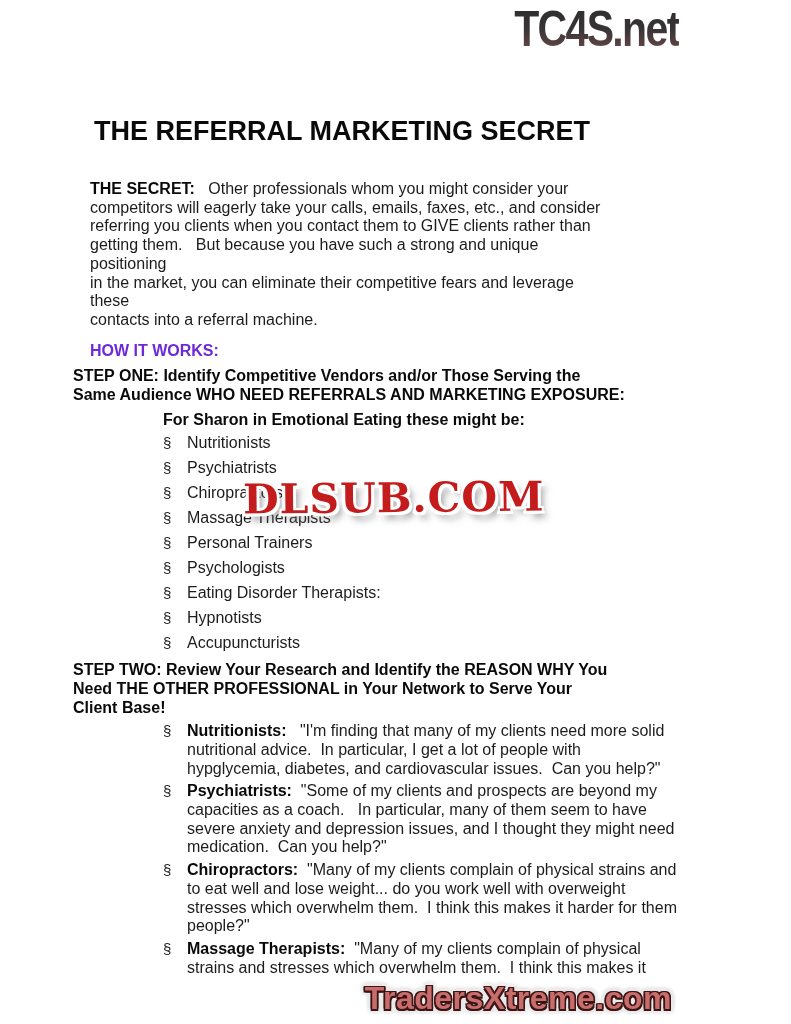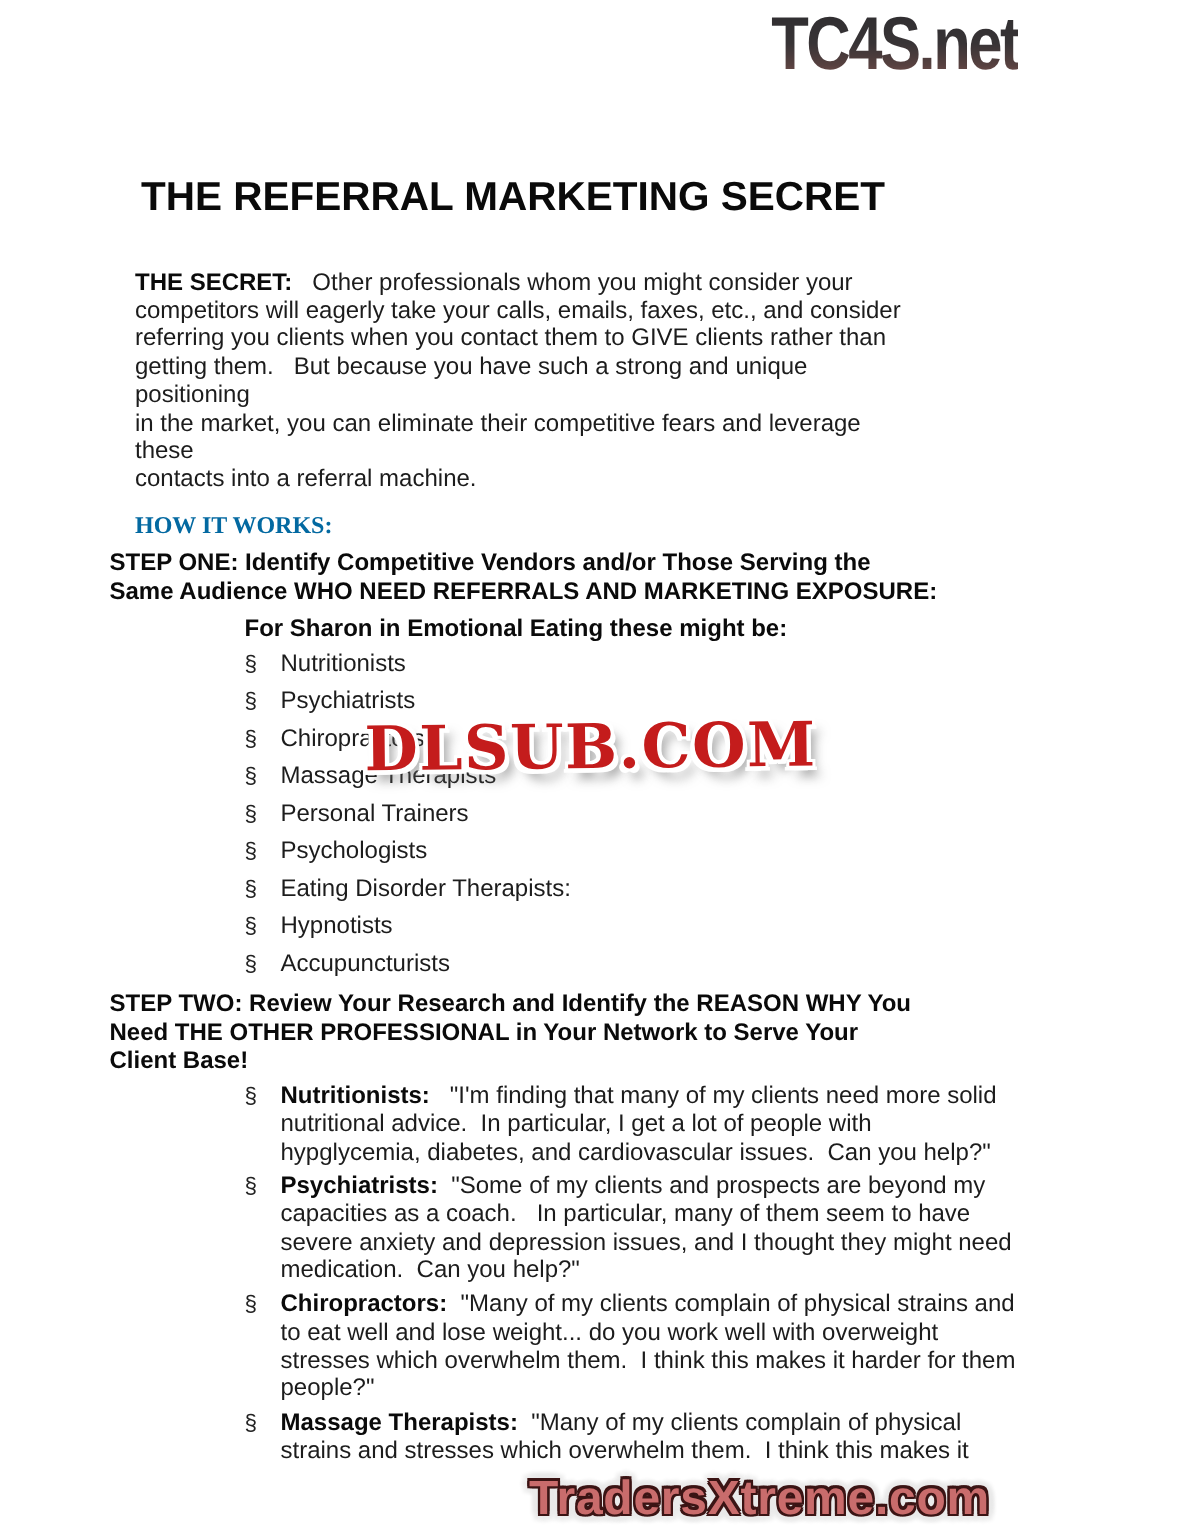--- a/index.html
+++ b/index.html
@@ -47,21 +47,21 @@
       -2px -2px 0 #ffffff, 2px -2px 0 #ffffff,
       -2px  2px 0 #ffffff, 2px  2px 0 #ffffff,
        0   -2px 0 #ffffff, 0    2px 0 #ffffff,
       -2px  0   0 #ffffff, 2px  0   0 #ffffff,
       -3px  3px 0 #ffffff, 3px  3px 0 #ffffff,
        5px  7px 7px rgba(110,110,110,0.65);
   }
   .wm-bottom {
     position: absolute;
     bottom: 7px;
-    right: 24px;
+    right: 12px;
     font-family: "Liberation Sans", sans-serif;
     font-weight: bold;
     font-size: 32px;
     letter-spacing: 0.5px;
     color: #c96c6c;
     text-shadow:
       -1.5px -1.5px 0 #3b1414, 1.5px -1.5px 0 #3b1414,
       -1.5px  1.5px 0 #3b1414, 1.5px  1.5px 0 #3b1414,
        0    -1.5px 0 #3b1414,  0     1.5px 0 #3b1414,
       -1.5px  0    0 #3b1414,  1.5px  0    0 #3b1414,
@@ -77,21 +77,21 @@
     text-align: center;
     font-size: 27px;
     line-height: 30px;
     font-weight: bold;
     letter-spacing: 0px;
     color: #0a0a0a;
   }
   .body-text { font-size: 16px; line-height: 18.7px; }
   .secret { margin: 34px 70px 0 90px; }
   .secret b { color: #0a0a0a; text-align: right; }
-  .how { margin: 12px 0 0 90px; font-weight: bold; color: #0369a1; font-family: Liberation Serif, serif; }
+  .how { margin: 12px 0 0 90px; font-weight: bold; color: #6d28d9; }
   .step-heading { margin-left: 73px; font-weight: bold; color: #0a0a0a; }
   .step1-heading { margin-top: 7px; }
   .for-sharon { margin: 6px 0 0 163px; font-weight: bold; color: #0a0a0a; }
   .bullet-list { margin: 5px 0 0 163px; list-style: none; }
   .bullet-list li { display: flex; margin-bottom: 6.3px; }
   .bullet-mark {
     width: 24px;
     flex: 0 0 24px;
     font-size: 15px;
     color: #222222;

